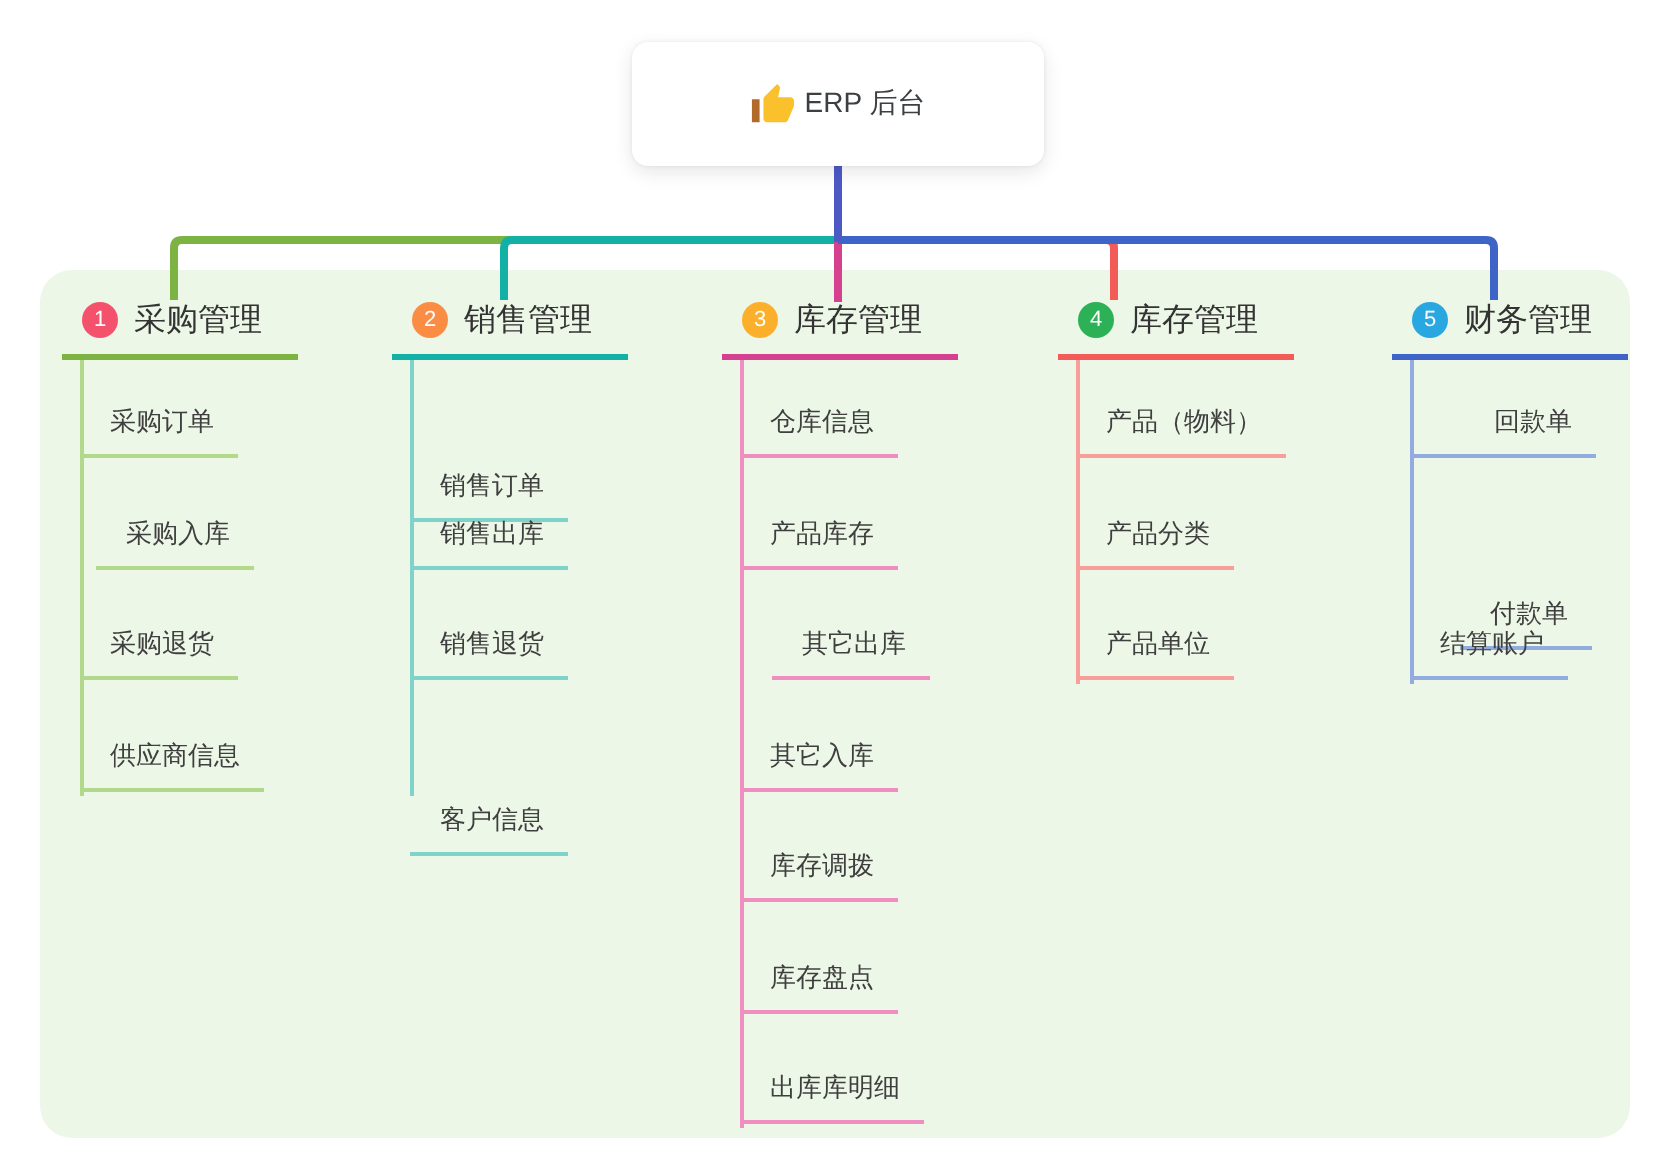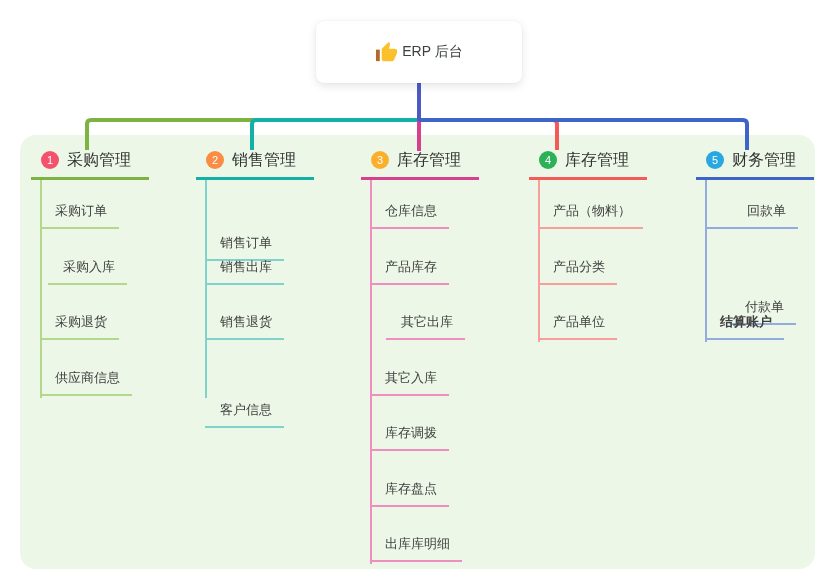--- a/index.html
+++ b/index.html
@@ -98,14 +98,14 @@
     <div class="child" style="left: 538px; top: 201px; border-bottom-color: rgb(248, 159, 155);">产品（物料）</div>
     <div class="child" style="left: 538px; top: 256.5px; border-bottom-color: rgb(248, 159, 155);">产品分类</div>
     <div class="child" style="left: 538px; top: 312px; border-bottom-color: rgb(248, 159, 155);">产品单位</div>
     <div class="branch-heading" style="left: 696px; top: 147px; width: 118px; border-bottom-color: rgb(61, 100, 198);">
       <span class="badge" style="background: rgb(40, 167, 225);">5</span>
       <span>财务管理</span>
     </div>
     <div class="trunk" style="left: 705px; top: 180px; height: 162px; background: rgb(147, 172, 223);"></div>
     <div class="child" style="left: 705px; top: 201px; border-bottom-color: rgb(147, 172, 223); padding-left: 42px;">回款单</div>
     <div class="child" style="left: 730px; top: 256.5px; border-bottom-color: rgb(147, 172, 223); margin-top: 40px;">付款单</div>
-    <div class="child" style="left: 705px; top: 312px; border-bottom-color: rgb(147, 172, 223); font-weight: bold;">结算账户</div>
+    <div class="child" style="left: 705px; top: 312px; border-bottom-color: rgb(147, 172, 223);">结算账户</div>
   </div>
 
 </body></html>

